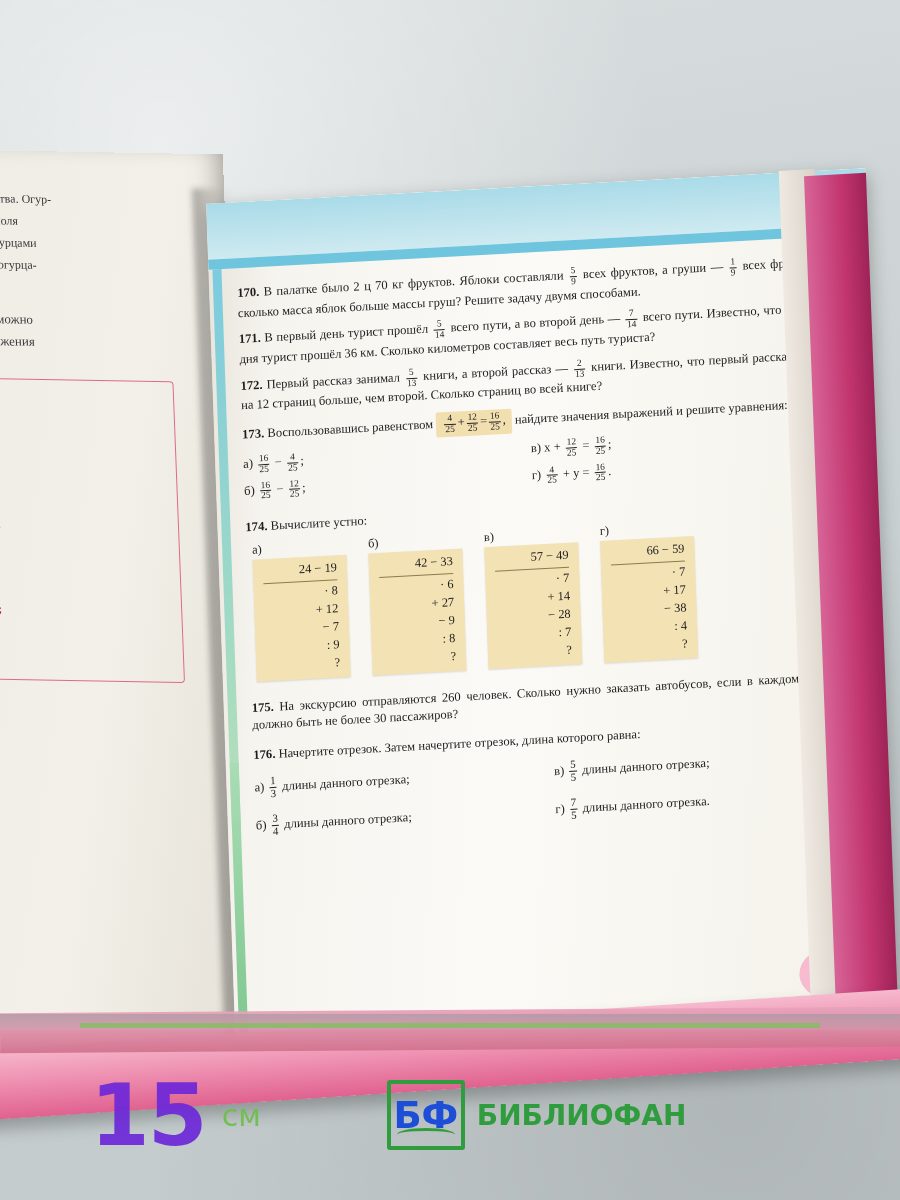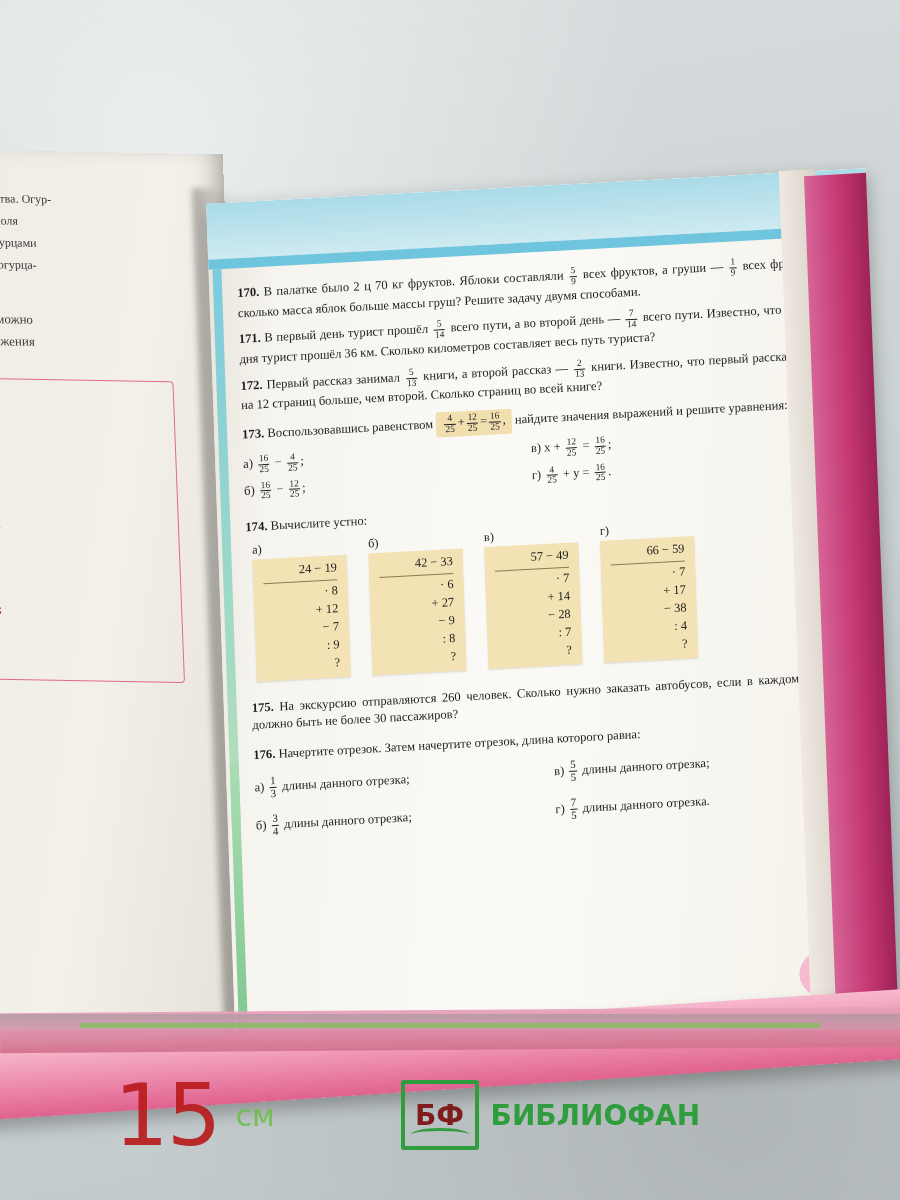--- a/index.html
+++ b/index.html
@@ -134,30 +134,30 @@
   .lp-red{color:#c2305a;}
 
   
   .wm{
     position:absolute;left:0;bottom:0;width:900px;height:170px;
     display:flex;align-items:center;gap:16px;padding-left:90px;
     box-sizing:border-box;
   }
   .wm-15{
     font-family:"DejaVu Sans", sans-serif;
-    font-size:86px;color:#b91c1c;opacity:.92;letter-spacing:-2px;font-weight:400;margin-left:24px;
+    font-size:86px;color:#6d28d9;opacity:.92;letter-spacing:-2px;font-weight:700;
   }
   .wm-cm{font-family:"DejaVu Sans", sans-serif;font-size:30px;color:#6ebf4b;opacity:.92;}
   .wm-logo{
     margin-left:110px;display:flex;align-items:center;gap:12px;
   }
   .wm-bf{
     width:70px;height:62px;border:4px solid #2f9d3e;border-radius:3px;
     display:flex;align-items:center;justify-content:center;
-    font-family:"DejaVu Sans", sans-serif;font-weight:bold;font-size:28px;color:#7f1d1d;
+    font-family:"DejaVu Sans", sans-serif;font-weight:bold;font-size:37px;color:#1d4ed8;
     position:relative;
   }
   .wm-bf:after{
     content:"";position:absolute;left:6px;right:6px;bottom:5px;height:10px;
     border-top:3px solid #2f9d3e;border-radius:50%;
   }
   .wm-name{
     font-family:"DejaVu Sans", sans-serif;font-weight:bold;font-size:28px;color:#2f9d3e;
   }
   

